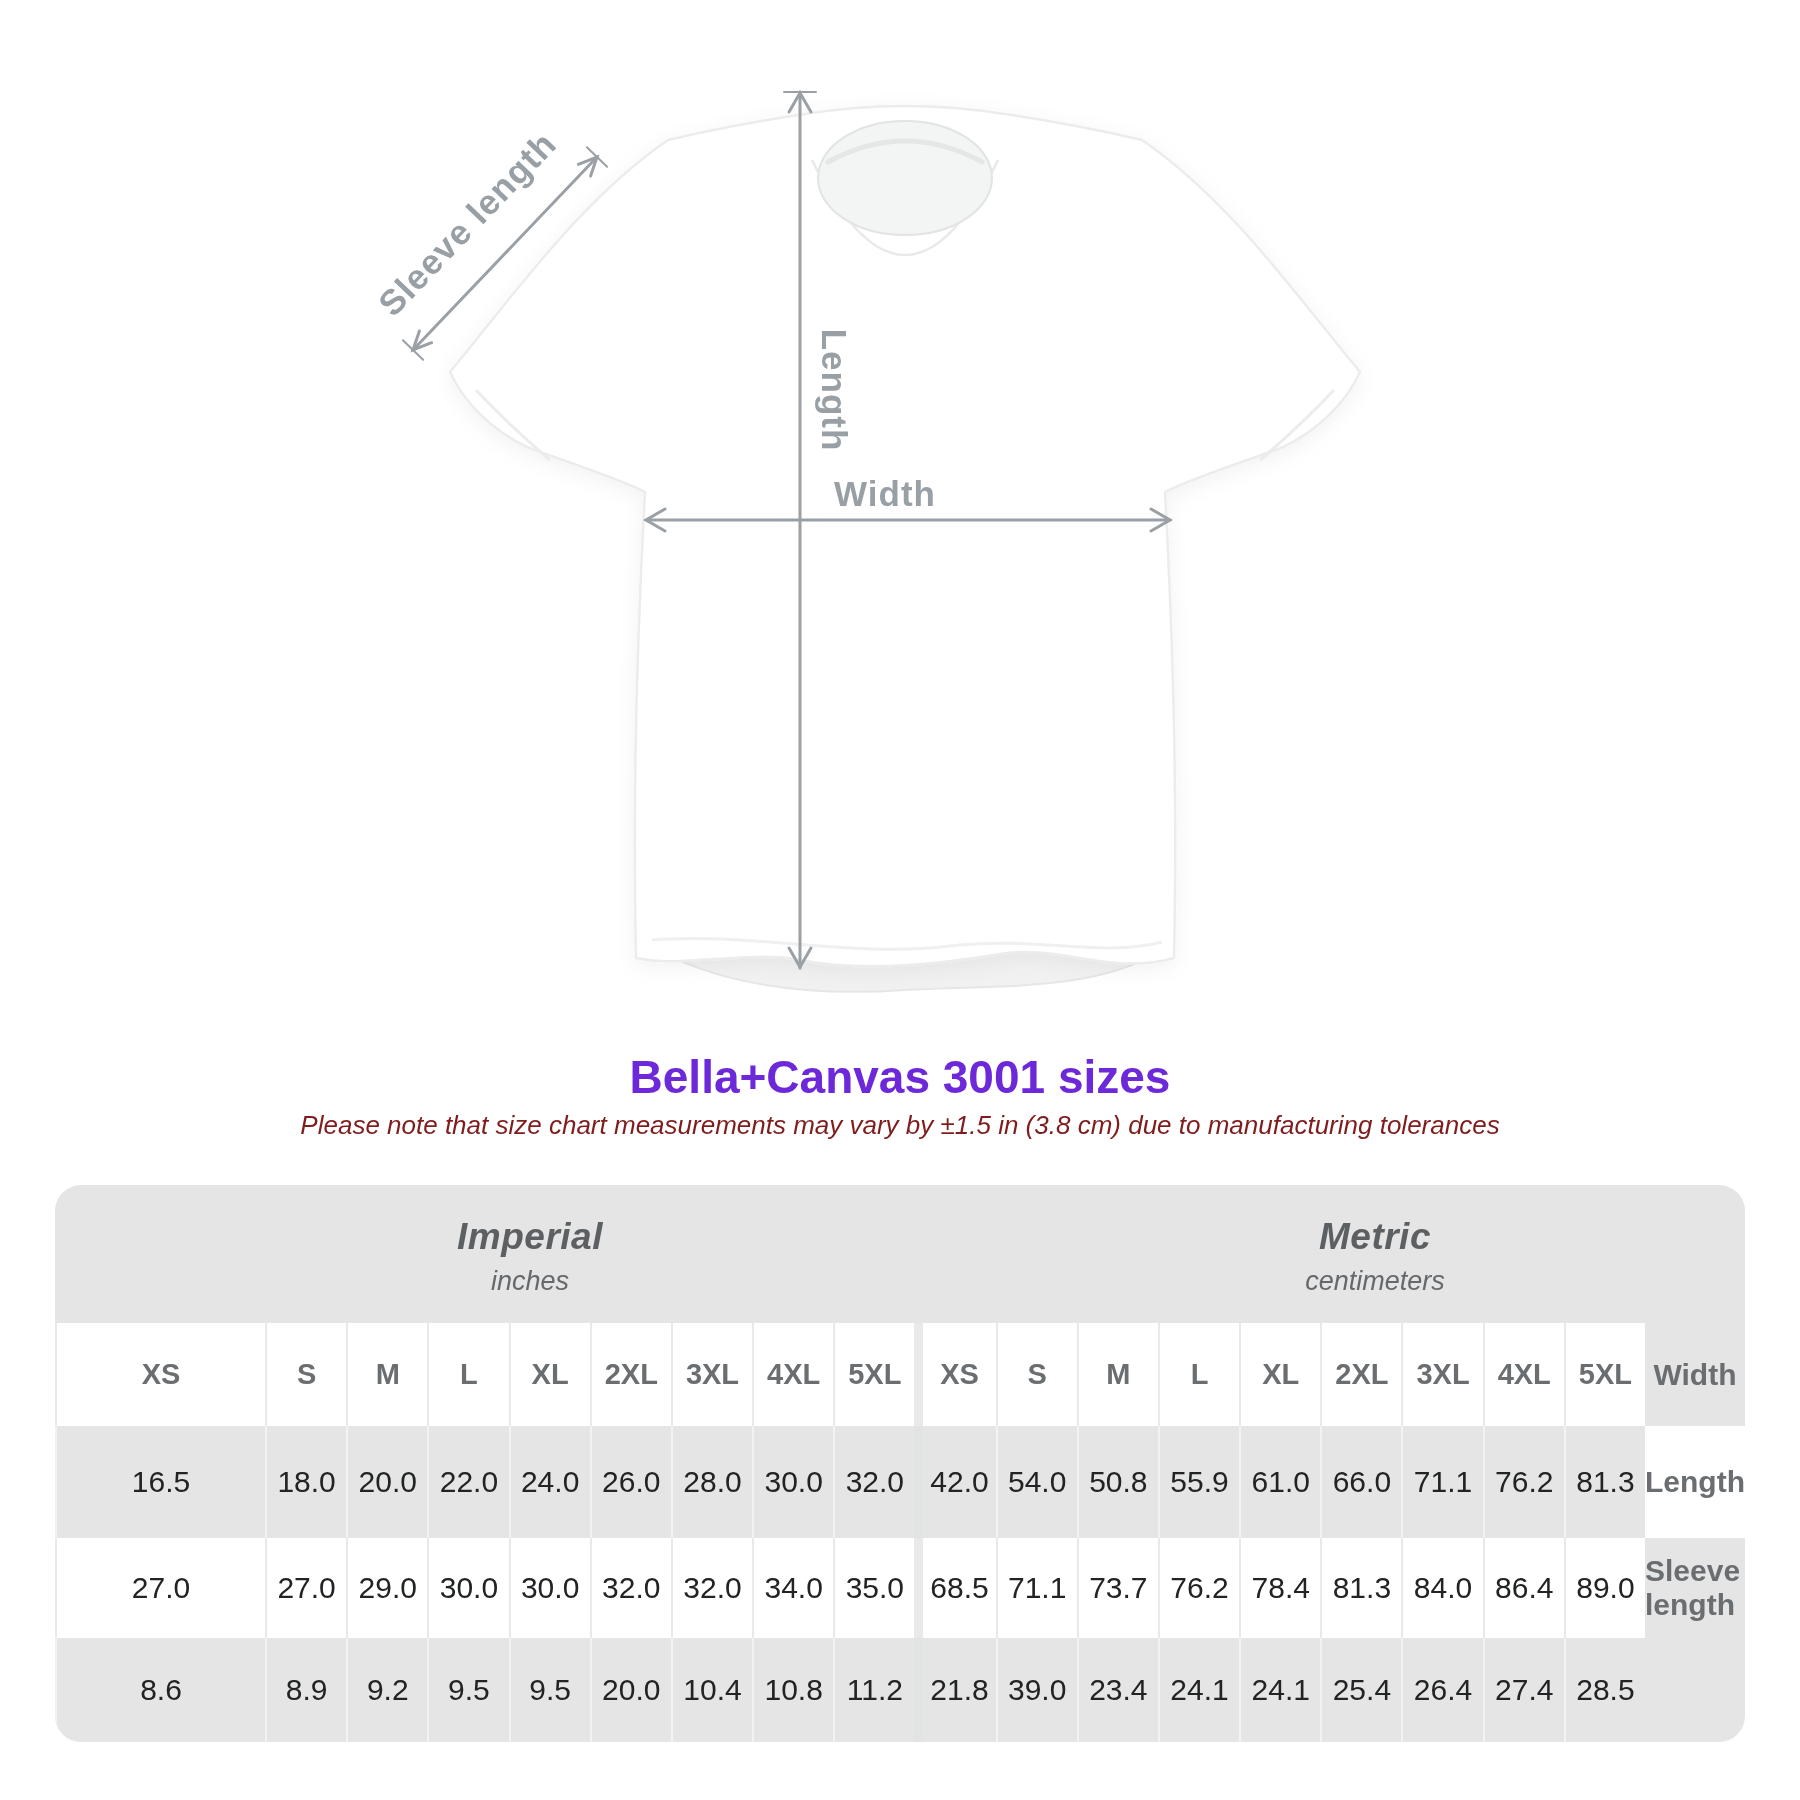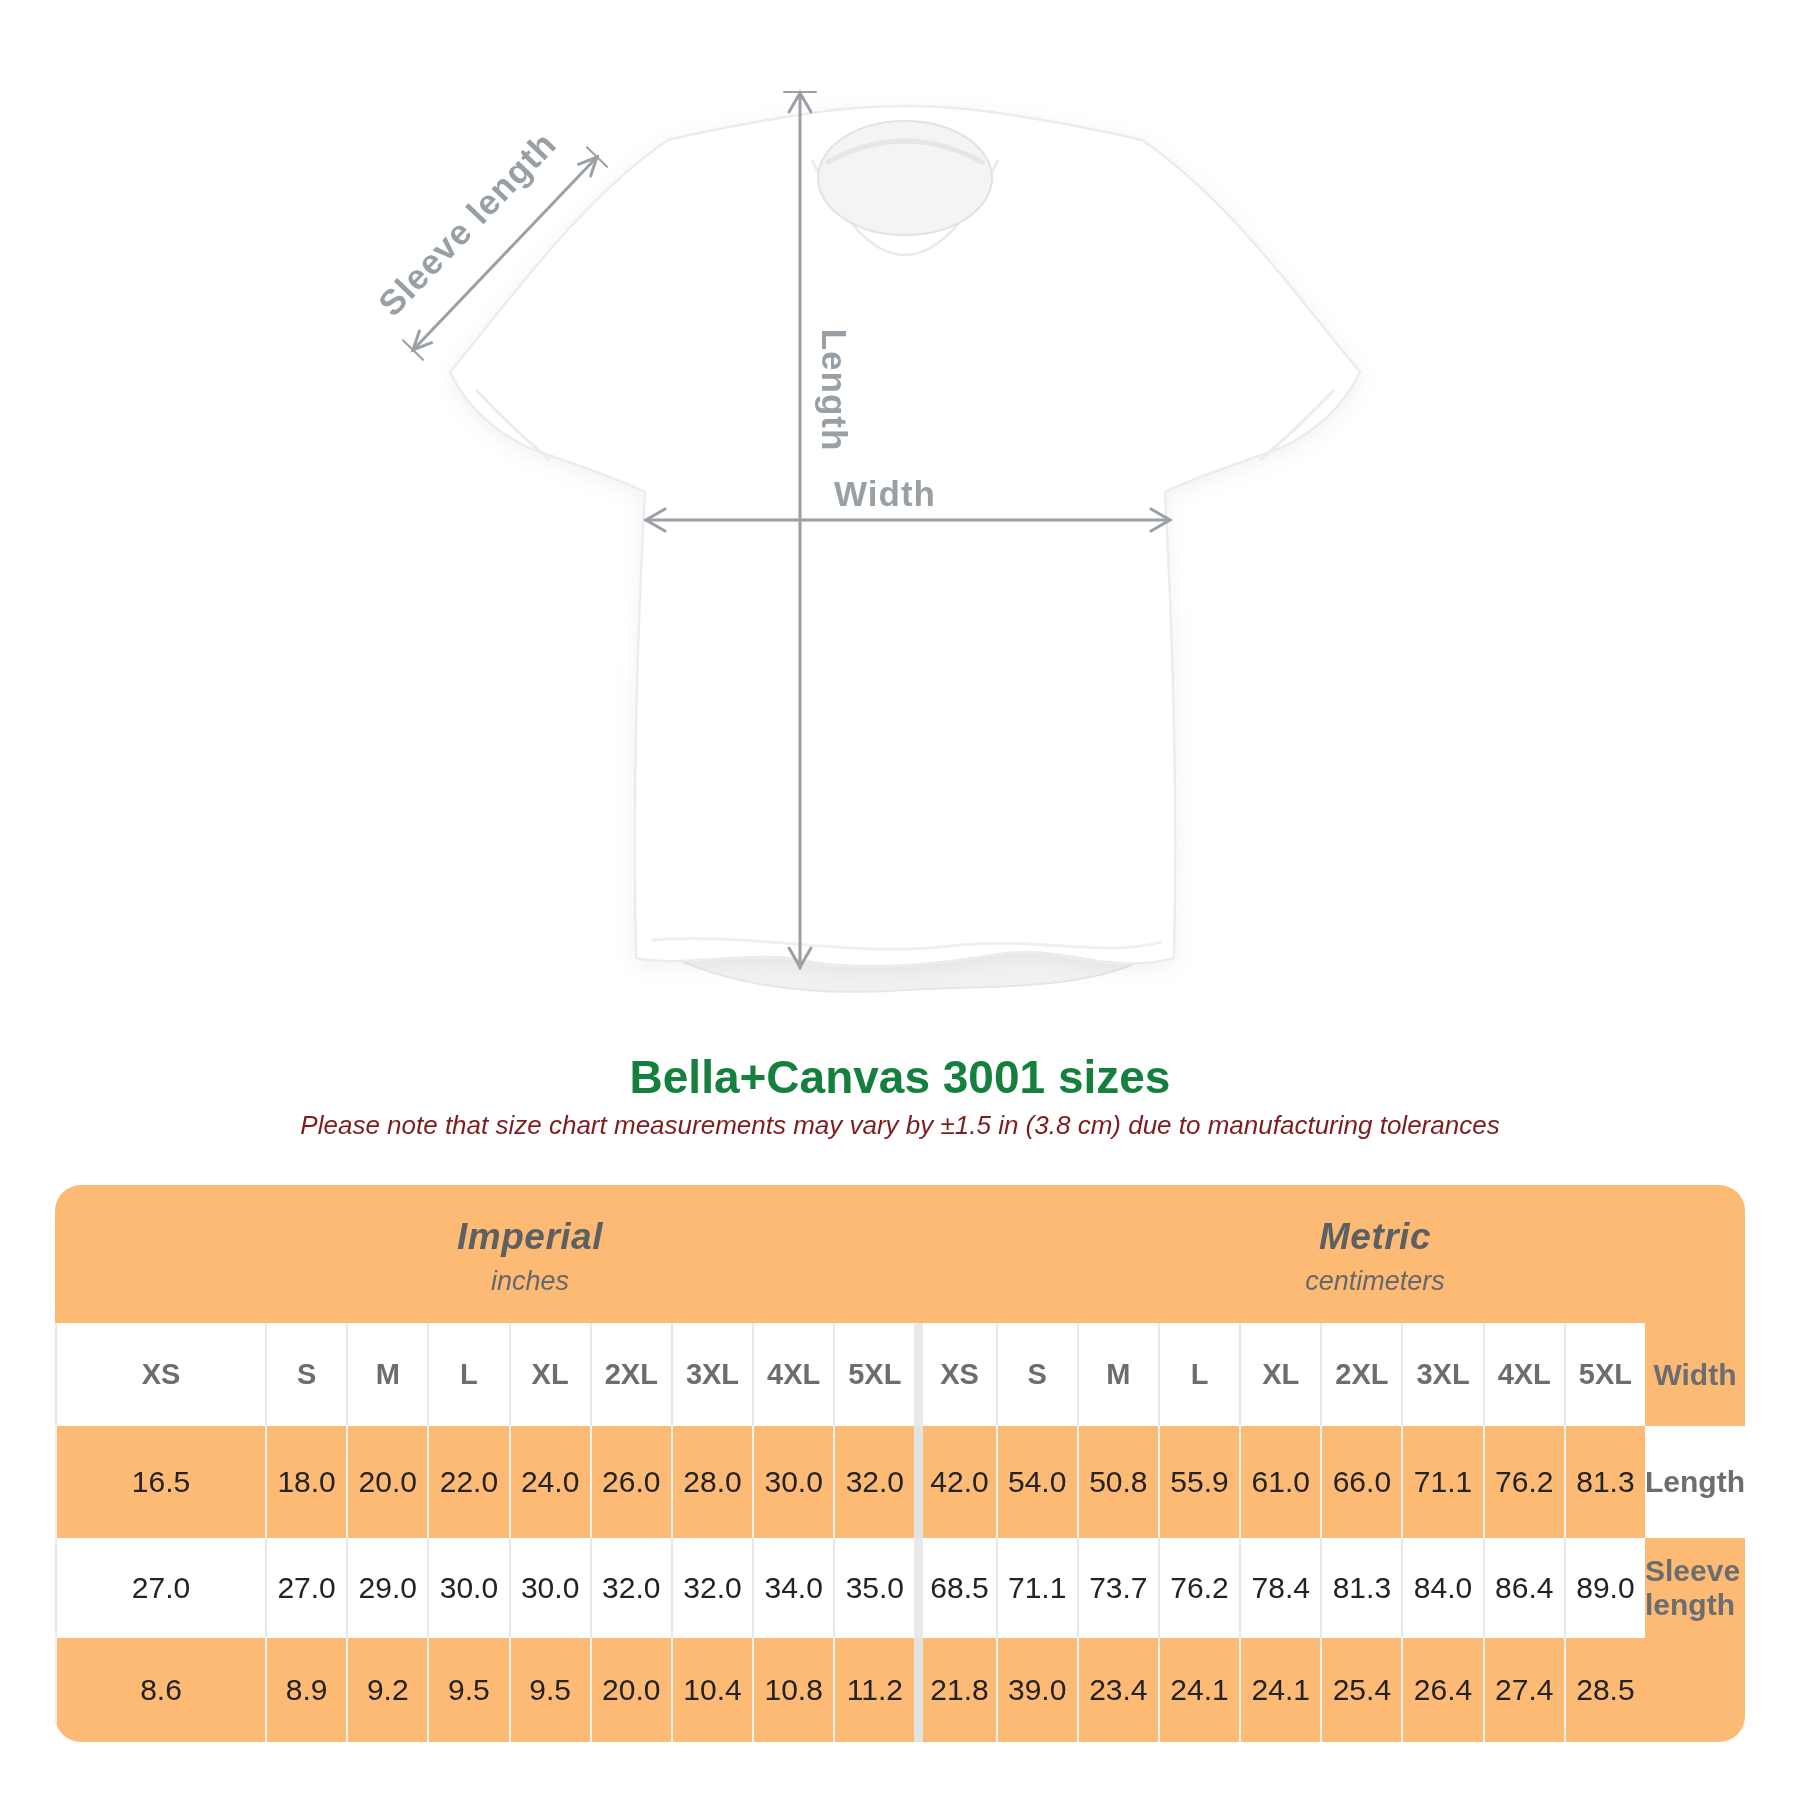--- a/index.html
+++ b/index.html
@@ -6,26 +6,26 @@
   #canvas{position:relative;width:1800px;height:1800px;background:#fff;overflow:hidden;
           font-family:"Liberation Sans", sans-serif;}
   
   #shirt-svg{position:absolute;left:300px;top:60px;}
   .dim-line{stroke:#9aa0a5;stroke-width:3;fill:none;stroke-linecap:round;}
   .dim-tick{stroke:#9aa0a5;stroke-width:2;fill:none;stroke-linecap:round;}
   .dim-label{font-family:"Liberation Sans",sans-serif;font-weight:bold;font-size:35px;
              fill:#98a0a6;letter-spacing:1px;}
   
   #page-title{position:absolute;left:0;top:1050px;width:1800px;margin:0;text-align:center;
-              font-size:46px;font-weight:bold;color:#15803d;}
+              font-size:46px;font-weight:bold;color:#6d28d9;}
   #page-subtitle{position:absolute;left:0;top:1110px;width:1800px;margin:0;text-align:center;
               font-size:26px;font-style:italic;color:#7f1d1d;}
   
   #size-table{position:absolute;left:55px;top:1185px;width:1690px;height:557px;
-              background:#fdba74;border-radius:26px;overflow:hidden;}
+              background:#e5e5e5;border-radius:26px;overflow:hidden;}
   .band{height:138px;display:flex;}
   .band .grp{display:flex;flex-direction:column;align-items:center;justify-content:center;
              gap:8px;padding-top:4px;}
   .band .g1{width:950px;}
   .band .g2{flex:1;}
   .grp-label{font-size:37px;font-weight:bold;font-style:italic;color:#5d6063;letter-spacing:.5px;}
   .grp-unit{font-size:27px;font-style:italic;color:#66696c;}
   #grid{display:grid;grid-template-columns:210px repeat(18,1fr);
         grid-template-rows:103px 112px 100px 104px;}
   .cell{display:flex;align-items:center;justify-content:center;box-sizing:border-box;

